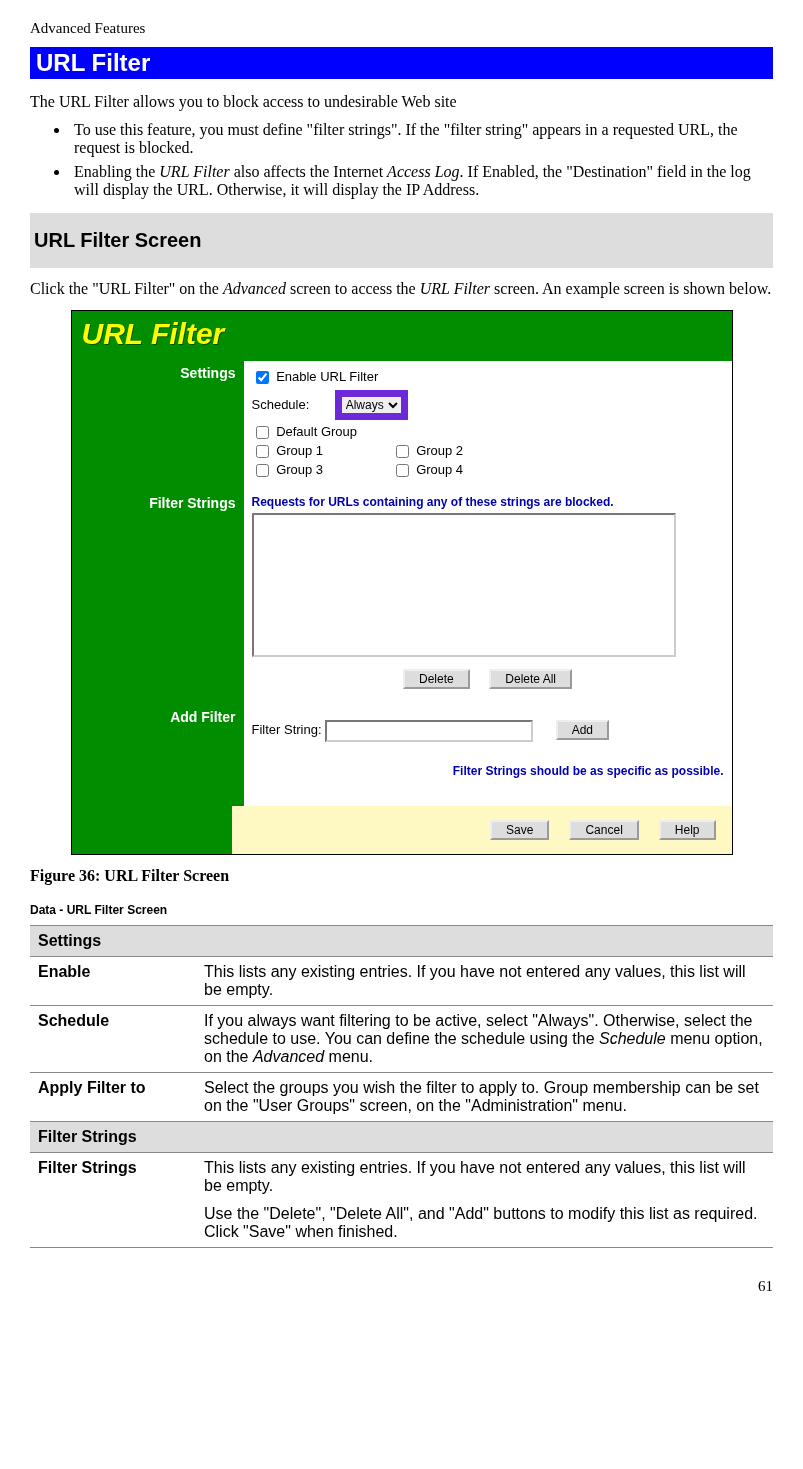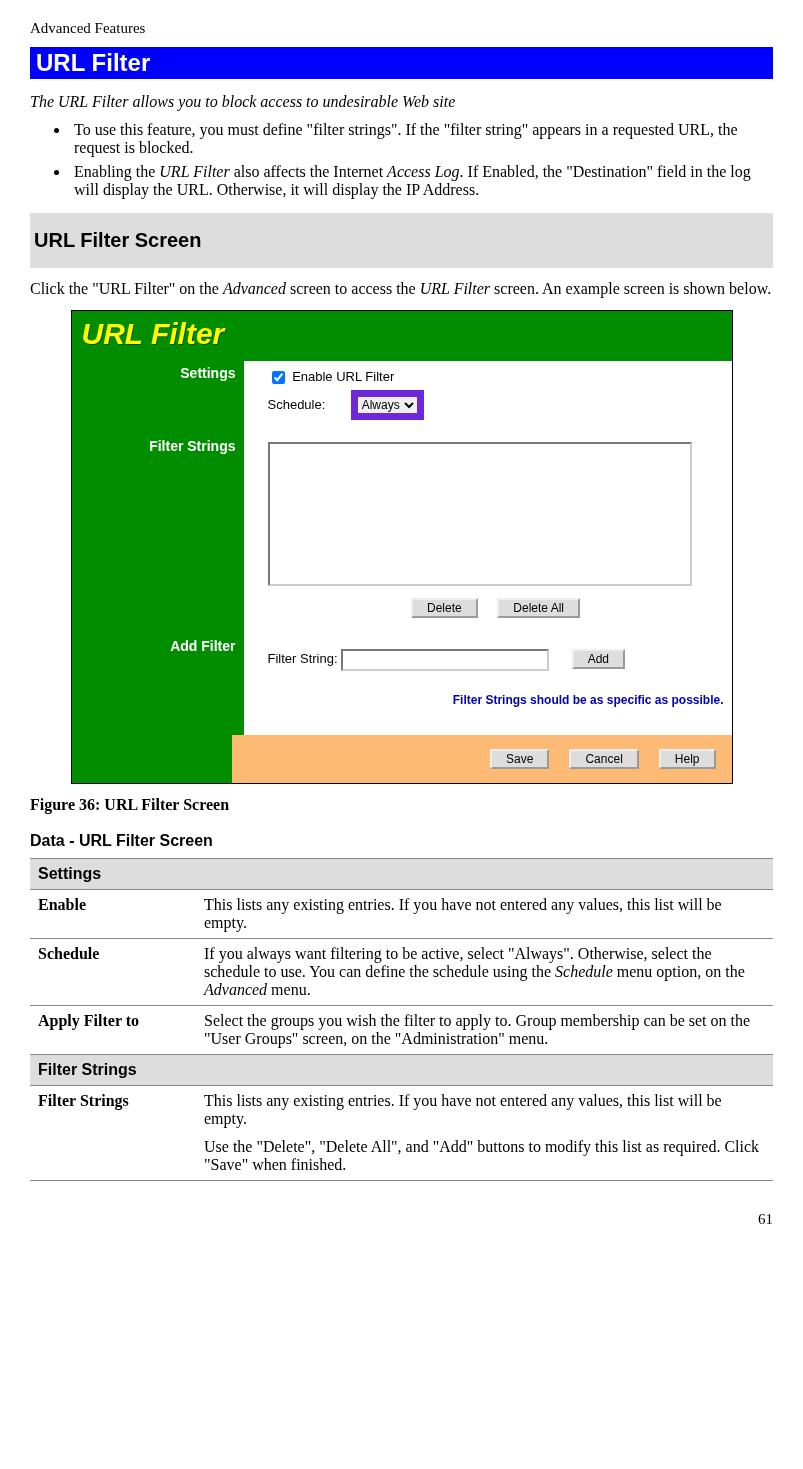--- a/index.html
+++ b/index.html
@@ -20,21 +20,20 @@
     background: #0000ff;
     color: #fff;
     font-family: Arial, sans-serif;
     font-weight: bold;
     font-size: 24px;
     padding: 2px 6px;
     margin-bottom: 14px;
   }
   .intro {
     margin: 10px 0;
-    font-style: italic;
   }
   ul.bullets {
     margin: 4px 0 14px 0;
     padding-left: 40px;
   }
   ul.bullets li {
     margin-bottom: 6px;
     padding-left: 4px;
   }
   .gray-bar {
@@ -77,21 +76,21 @@
     font-family: Arial, sans-serif;
     font-weight: bold;
     font-size: 14px;
     padding: 4px 8px 4px 4px;
   }
   .ss-right {
     background: #fff;
     flex: 1;
     font-family: Arial, sans-serif;
     font-size: 13px;
-    padding: 4px 8px 8px 24px;
+    padding: 4px 8px 8px 8px;
   }
   .ss-blue {
     color: #0000b0;
     font-weight: bold;
     font-size: 12px;
   }
   .ss-form-row {
     margin: 3px 0;
   }
   .ss-cb {
@@ -119,44 +118,44 @@
   }
   .ss-input {
     border: 2px inset #ccc;
     height: 16px;
     width: 200px;
     vertical-align: middle;
   }
   .ss-bottom-btns {
     text-align: right;
     padding: 6px 8px 6px 8px;
-    background: #fdba74;
+    background: #fef9c3;
     margin-left: 160px;
   }
   .caption {
     font-weight: bold;
     margin: 12px 0 18px 0;
   }
   .h3 {
     font-family: Arial, sans-serif;
     font-weight: bold;
-    font-size: 16px;
+    font-size: 12px;
     margin: 8px 0;
   }
   table.data {
     border-collapse: collapse;
     width: 100%;
   }
   table.data td, table.data th {
     border-top: 1px solid #888;
     border-bottom: 1px solid #888;
     padding: 6px 8px;
     text-align: left;
     vertical-align: top;
-    font-family: Liberation Serif, serif;
+    font-family: Liberation Sans, sans-serif;
     font-size: 16px;
   }
   table.data .section-head td {
     background: #ddd;
     font-family: Arial, sans-serif;
     font-weight: bold;
     font-size: 16px;
   }
   table.data td.label {
     font-weight: bold;
@@ -205,27 +204,54 @@
           <span>Enable URL Filter</span>
         </div>
         <div class="ss-form-row">
           <span>Schedule:</span>
           &nbsp;&nbsp;&nbsp;&nbsp;&nbsp;
           <select class="ss-select">
             <option>Always</option>
           </select>
         </div>
         <div class="ss-form-row" style="display:flex;">
+          <div>
+            <div>
+              <input type="checkbox" class="ss-cb" style="">
+              <span>Default Group</span>
+            </div>
+            <div style="display:flex;">
+              <div style="width:140px;">
+                <input type="checkbox" class="ss-cb" style="">
+                <span>Group 1</span>
+              </div>
+              <div>
+                <input type="checkbox" class="ss-cb" style="">
+                <span>Group 2</span>
+              </div>
+            </div>
+            <div style="display:flex;">
+              <div style="width:140px;">
+                <input type="checkbox" class="ss-cb" style="">
+                <span>Group 3</span>
+              </div>
+              <div>
+                <input type="checkbox" class="ss-cb" style="">
+                <span>Group 4</span>
+              </div>
+            </div>
+          </div>
         </div>
       </div>
     </div>
 
     <div class="ss-row">
       <div class="ss-left">Filter Strings</div>
       <div class="ss-right">
+        <div class="ss-blue">Requests for URLs containing any of these strings are blocked.</div>
         <div class="ss-textarea"></div>
         <div style="text-align:center;">
           <button class="ss-btn">Delete</button>
           <button class="ss-btn">Delete All</button>
         </div>
       </div>
     </div>
 
     <div class="ss-row">
       <div class="ss-left">Add Filter</div>

